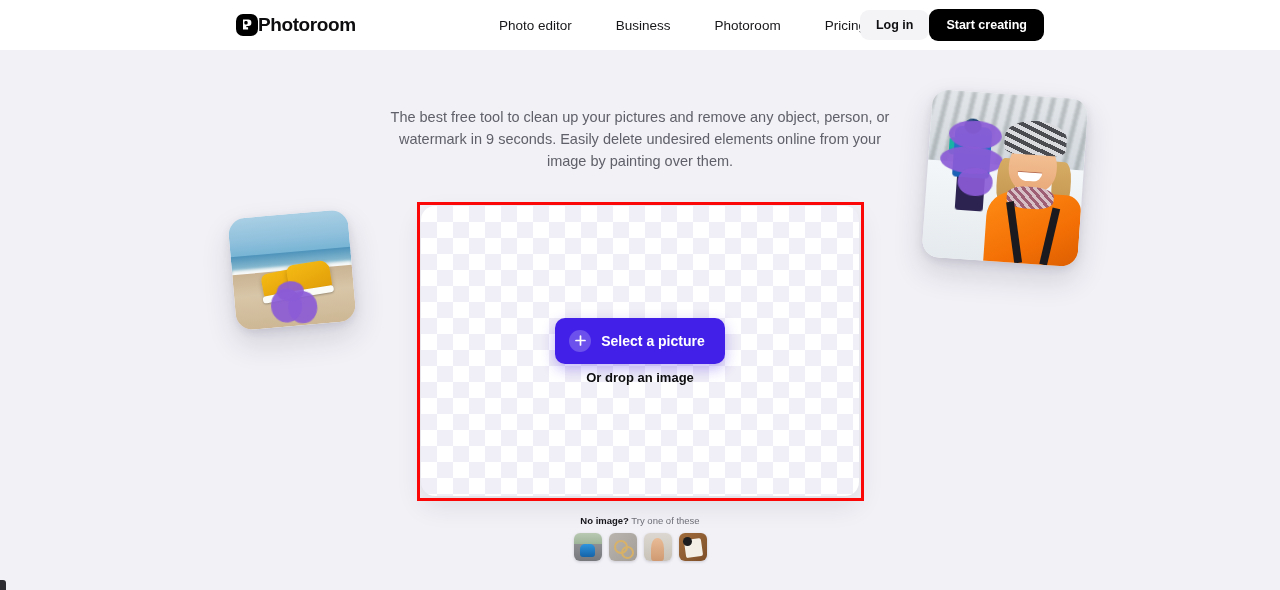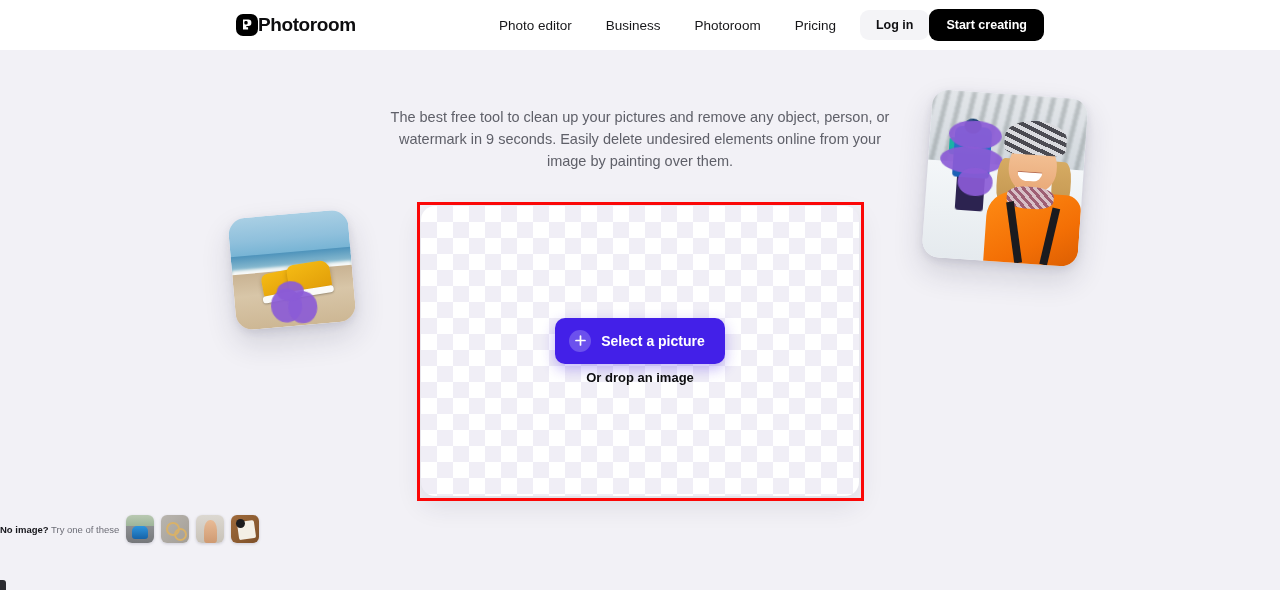--- a/index.html
+++ b/index.html
@@ -20,21 +20,21 @@
     display: flex; align-items: center;
     z-index: 40;
   }
   .brand { position: absolute; left: 236px; display: flex; gap: 0; }
   .brand-mark {
     width: 22px; height: 22px; border-radius: 7px; background: #000;
     display: flex; align-items: center; justify-content: center;
   }
   .brand-name { font-size: 19px; font-weight: 700; color: #0d0d0f; letter-spacing: -0.4px; }
 
-  .nav { position: absolute; left: 499px; display: flex; align-items: center; gap: 34px; }
+  .nav { position: absolute; left: 499px; display: flex; align-items: center; gap: 44px; }
   .nav a { font-size: 13.5px; color: #17171a; text-decoration: none; white-space: nowrap; }
 
   .header-actions { position: absolute; right: 236px; display: flex; align-items: center; }
   .btn-login {
     background: #f4f4f7; color: #101013; border: none;
     font-size: 12.5px; font-weight: 700; border-radius: 9px;
     padding: 8px 16px; cursor: pointer; font-family: inherit;
   }
   .btn-start {
     background: #000; color: #fff; border: none;
@@ -168,21 +168,21 @@
     width: 22px; height: 22px; border-radius: 50%;
     background: rgba(255,255,255,0.22);
     display: inline-flex; align-items: center; justify-content: center;
     flex: none;
   }
   .drop-hint { font-size: 13px; font-weight: 700; color: #0d0d10; }
 
   
   .samples {
     position: absolute; top: 515px; left: 0; width: 1280px;
-    display: flex; align-items: center; gap: 7px;
+    display: flex; flex-direction: column; align-items: center; gap: 7px;
   }
   .samples-label { font-size: 9.5px; color: #6d6e77; }
   .samples-label b { color: #15151a; font-weight: 700; }
   .thumbs { display: flex; gap: 7px; }
   .thumb {
     width: 28px; height: 28px; border-radius: 6px; overflow: hidden;
     position: relative; cursor: pointer;
     box-shadow: 0 1px 3px rgba(30,25,60,0.18);
   }
   .t-car { background: linear-gradient(#b9c9b2 0%, #9fb59a 38%, #8d8f92 39%, #76787b 100%); }

